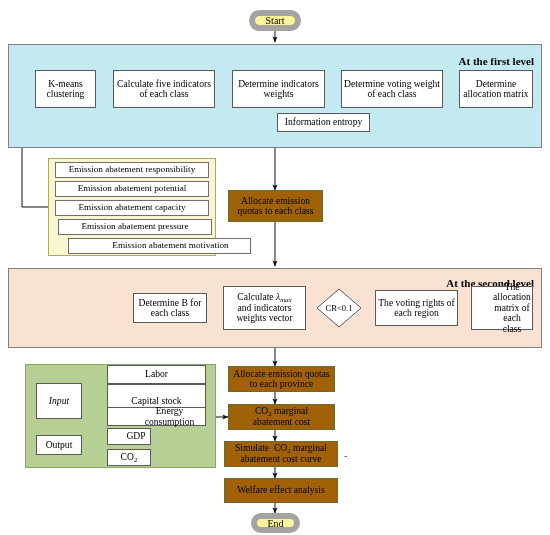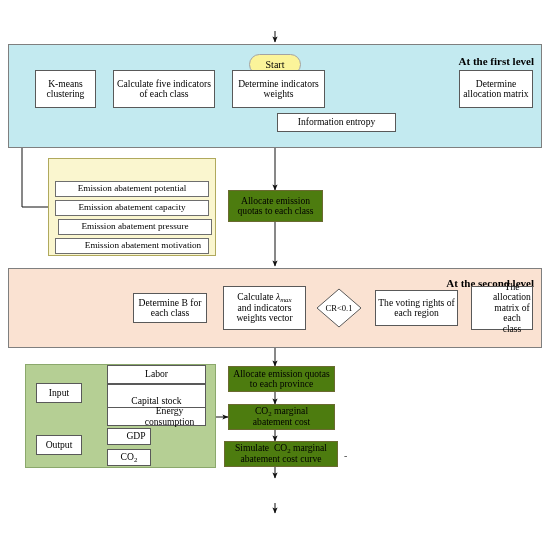--- a/index.html
+++ b/index.html
@@ -29,30 +29,30 @@
     position:absolute;box-sizing:border-box;
     border:1px solid #595959;
     display:flex;align-items:center;justify-content:center;
     text-align:center;line-height:1.08;
     font-family:"Liberation Serif", serif;
     font-size:9.6px;
     padding:1px 2px;
     background:#ffffff;
   }
   .node.white{background:#ffffff;}
-  .node.yellow{background:#4d7c0f;border:1px solid #6a6a30;}
+  .node.yellow{background:#a16207;border:1px solid #6a6a30;}
   .node.crit{background:#ffffff;border:1px solid #6e6e6e;font-size:9.2px;}
 
   
   .terminal{
     position:absolute;box-sizing:border-box;
-    background:#fbf49a;border:1px solid #a3a3a3;
+    background:#fbf49a;border:6px solid #a3a3a3;
     border-radius:22px;
     display:flex;align-items:center;justify-content:center;
-    font-family:"Liberation Serif", serif;font-size:10px;margin-top:44px;
+    font-family:"Liberation Serif", serif;font-size:10px;
   }
 
   
   .diamond-wrap{position:absolute;}
   .diamond-label{
     position:absolute;left:0;top:0;width:100%;height:100%;
     display:flex;align-items:center;justify-content:center;
     font-family:"Liberation Serif", serif;font-size:8.6px;
     white-space:nowrap;
   }
@@ -127,29 +127,31 @@
   <div class="terminal" style="left:249px;top:10px;width:52px;height:21px;">Start</div>
 
   <div class="terminal" style="left:251px;top:513px;width:49px;height:20px;">End</div>
 
   <div class="node white" style="left:35px;top:70px;width:61px;height:38px;">K-means clustering</div>
 
   <div class="node white" style="left:113px;top:70px;width:102px;height:38px;">Calculate five indicators of each class</div>
 
   <div class="node white" style="left:232px;top:70px;width:93px;height:38px;">Determine indicators weights</div>
 
+  <div class="node white" style="left:341px;top:70px;width:102px;height:38px;">Determine voting weight of each class</div>
 
   <div class="node white" style="left:459px;top:70px;width:74px;height:38px;">Determine allocation matrix</div>
 
-  <div class="node white" style="left:277px;top:113px;width:119px;height:19px;">Information entropy</div>
+  <div class="node white" style="left:277px;top:113px;width:93px;height:19px;">Information entropy</div>
 
+  <div class="node crit" style="left:55px;top:162px;width:154px;height:16px;">Emission abatement responsibility</div>
   <div class="node crit" style="left:55px;top:181px;width:154px;height:16px;">Emission abatement potential</div>
   <div class="node crit" style="left:55px;top:200px;width:154px;height:16px;">Emission abatement capacity</div>
   <div class="node crit" style="left:58px;top:219px;width:154px;height:16px;">Emission abatement pressure</div>
-  <div class="node crit" style="left:55px;top:238px;width:154px;height:16px;padding-left:24px;">Emission abatement motivation</div>
+  <div class="node crit" style="left:68px;top:238px;width:183px;height:16px;padding-left:24px;">Emission abatement motivation</div>
 
   <div class="node yellow" style="left:228px;top:190px;width:95px;height:32px;">Allocate emission quotas to each class</div>
 
 
   <div class="node white" style="left:133px;top:293px;width:74px;height:30px;">Determine B for each class</div>
 
   <div class="node white" style="left:223px;top:286px;width:83px;height:44px;">
     <span>Calculate <span class="ital">λ</span><span class="sub ital">max</span><br>and indicators<br>weights vector</span>
   </div>
 
@@ -157,21 +159,21 @@
     <svg width="46" height="40" viewBox="0 0 46 40">
       <polygon points="23,1 45,20 23,39 1,20" fill="#ffffff" stroke="#595959" stroke-width="1"></polygon>
     </svg>
     <div class="diamond-label">CR&lt;0.1</div>
   </div>
 
   <div class="node white" style="left:375px;top:290px;width:83px;height:36px;">The voting rights of each region</div>
 
   <div class="node white" style="left:471px;top:286px;width:62px;height:44px;padding-left:22px;">The allocation matrix of each class</div>
 
-  <div class="node white" style="left:36px;top:383px;width:46px;height:20px;">Input</div>
+  <div class="node white" style="left:36px;top:383px;width:46px;height:36px;font-style:italic;">Input</div>
 
   <div class="node white" style="left:107px;top:365px;width:99px;height:19px;">Labor</div>
   <div class="node white" style="left:107px;top:384px;width:99px;height:35px;">Capital stock</div>
   <div class="node white" style="left:107px;top:407px;width:99px;height:19px;padding-left:28px;">Energy consumption</div>
 
   <div class="node white" style="left:36px;top:435px;width:46px;height:20px;">Output</div>
 
   <div class="node white" style="left:107px;top:428px;width:44px;height:17px;padding-left:16px;">GDP</div>
   <div class="node white" style="left:107px;top:449px;width:44px;height:17px;">
     <span>CO<span class="sub">2</span></span>
@@ -180,16 +182,17 @@
   <div class="node yellow" style="left:228px;top:366px;width:107px;height:26px;">Allocate emission quotas to each province</div>
 
   <div class="node yellow" style="left:228px;top:404px;width:107px;height:26px;">
     <span>CO<span class="sub">2</span> marginal<br>abatement cost</span>
   </div>
 
   <div class="node yellow" style="left:224px;top:441px;width:114px;height:26px;">
     <span>Simulate&nbsp; CO<span class="sub">2</span> marginal<br>abatement cost curve</span>
   </div>
 
+  <div class="node yellow" style="left:224px;top:478px;width:114px;height:25px;">Welfare effect analysis</div>
 
   <div class="tinydash" style="left:344px;top:450px;">-</div>
 
 </div>
 
 </body></html>

